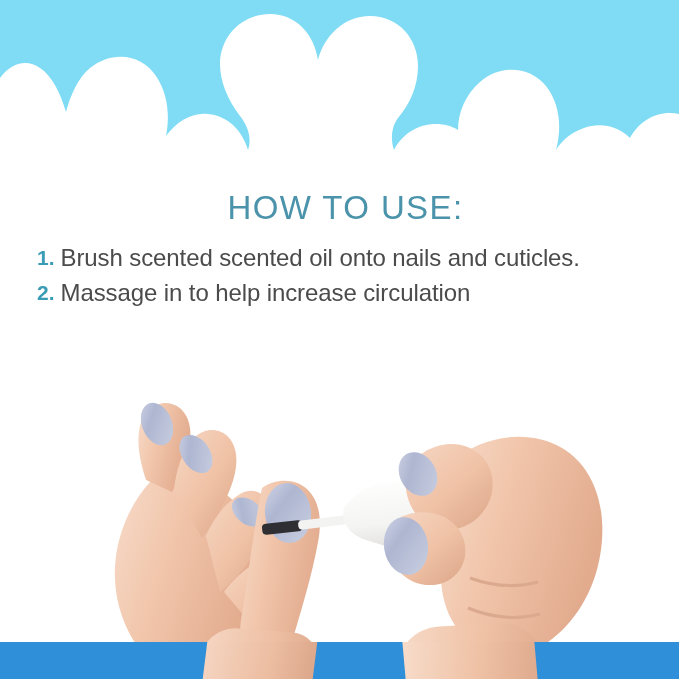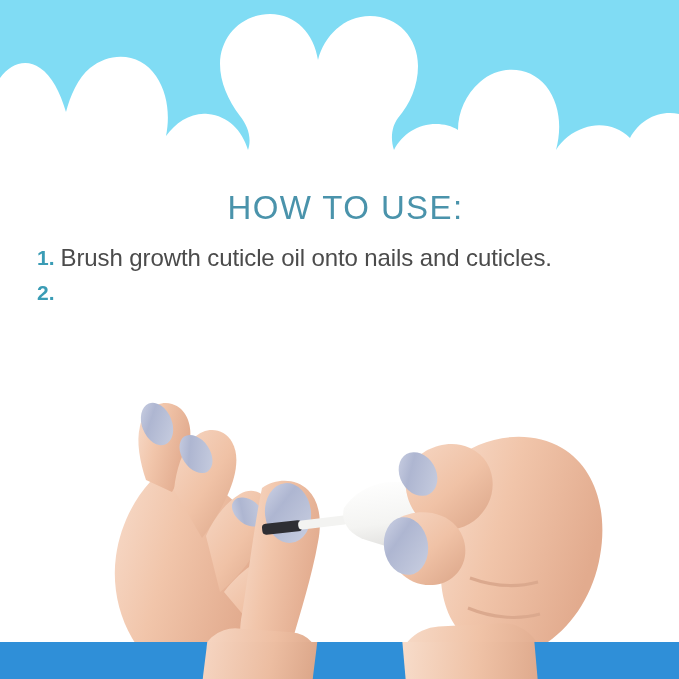--- a/index.html
+++ b/index.html
@@ -146,27 +146,28 @@
     </svg>
   </div>
 
   <div id="how-to-use-title">HOW TO USE:</div>
 
   <div id="steps">
 
     <div class="step" id="step-1">
       <span class="step-number">1.</span>
       <span class="step-text">
-        <span class="line">Brush growth cuticle oil onto nails and cuticles.</span>
+        <span class="line">Brush scented scented oil onto nails and cuticles.</span>
       </span>
     </div>
 
     <div class="step" id="step-2">
       <span class="step-number">2.</span>
       <span class="step-text">
+        <span class="line">Massage in to help increase circulation</span>
       </span>
     </div>
 
   </div>
 
   <div id="photo">
     <svg viewBox="0 0 679 280" preserveAspectRatio="none" aria-hidden="true">
       <defs>
         <linearGradient id="skinA" x1="0" y1="0" x2="1" y2="0.4">
           <stop offset="0%" stop-color="#f7dbca"></stop>

